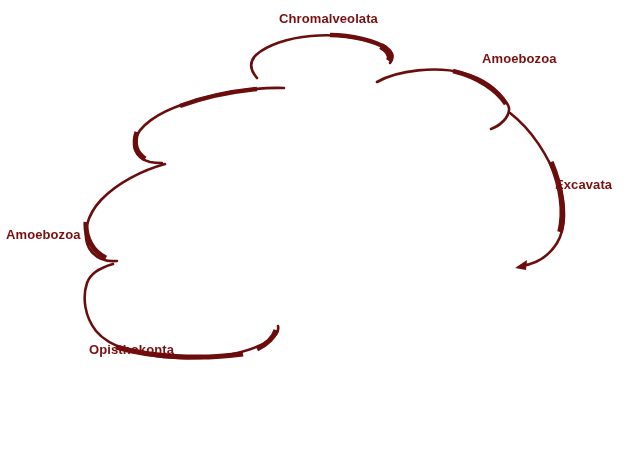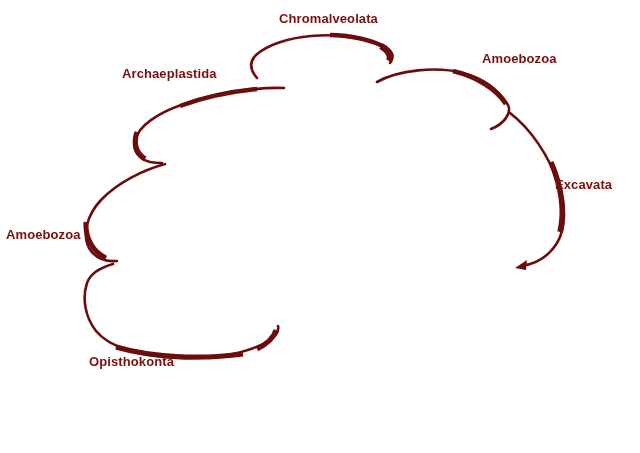--- a/index.html
+++ b/index.html
@@ -52,21 +52,21 @@
     letter-spacing: 0.1px;
     color: var(--label-color, #7a0f0f);
     white-space: nowrap;
     user-select: none;
   }
   .l-chromalveolata { left: 279px; top: 12px; }
   .l-rhizaria       { left: 482px; top: 52px; }
   .l-archaeplastida { left: 122px; top: 67px; }
   .l-amoebozoa      { left: 6px;   top: 196px; margin-top: 32px; }
   .l-excavata       { left: 555px; top: 178px; }
-  .l-opisthokonta   { left: 89px;  top: 355px; }
+  .l-opisthokonta   { left: 89px;  top: 343px; }
 </style>
 </head>
 <body>
 
 <div class="canvas">
 
   <svg class="arc-svg" viewBox="0 0 640 453" xmlns="http://www.w3.org/2000/svg">
 
     <g>
       <path class="arc-base" d="M 257 78 C 250 70 249 62 256 55 C 267 45 288 38 311 36 C 344 33 372 40 387 48 C 393 52 394 57 390 63"></path>
@@ -98,18 +98,17 @@
 
     <g>
       <path class="arc-base" d="M 113 264 C 99 268 90 274 87 283 C 82 298 85 317 96 331 C 109 347 139 356 177 358 C 216 360 252 352 270 340 C 277 335 279 330 278 326"></path>
       <path class="arc-thick w50" d="M 116 347 C 150 357 200 360 243 354"></path>
       <path class="arc-thick w50" d="M 257 349 C 267 344 274 337 276 330"></path>
     </g>
   </svg>
 
   <span class="label l-chromalveolata">Chromalveolata</span>
   <span class="label l-rhizaria">Amoebozoa</span>
-  <span class="label l-archaeplastida">Archaeplastida</span>
   <span class="label l-amoebozoa">Amoebozoa</span>
   <span class="label l-excavata">Excavata</span>
   <span class="label l-opisthokonta">Opisthokonta</span>
 
 </div>
 
 </body></html>

